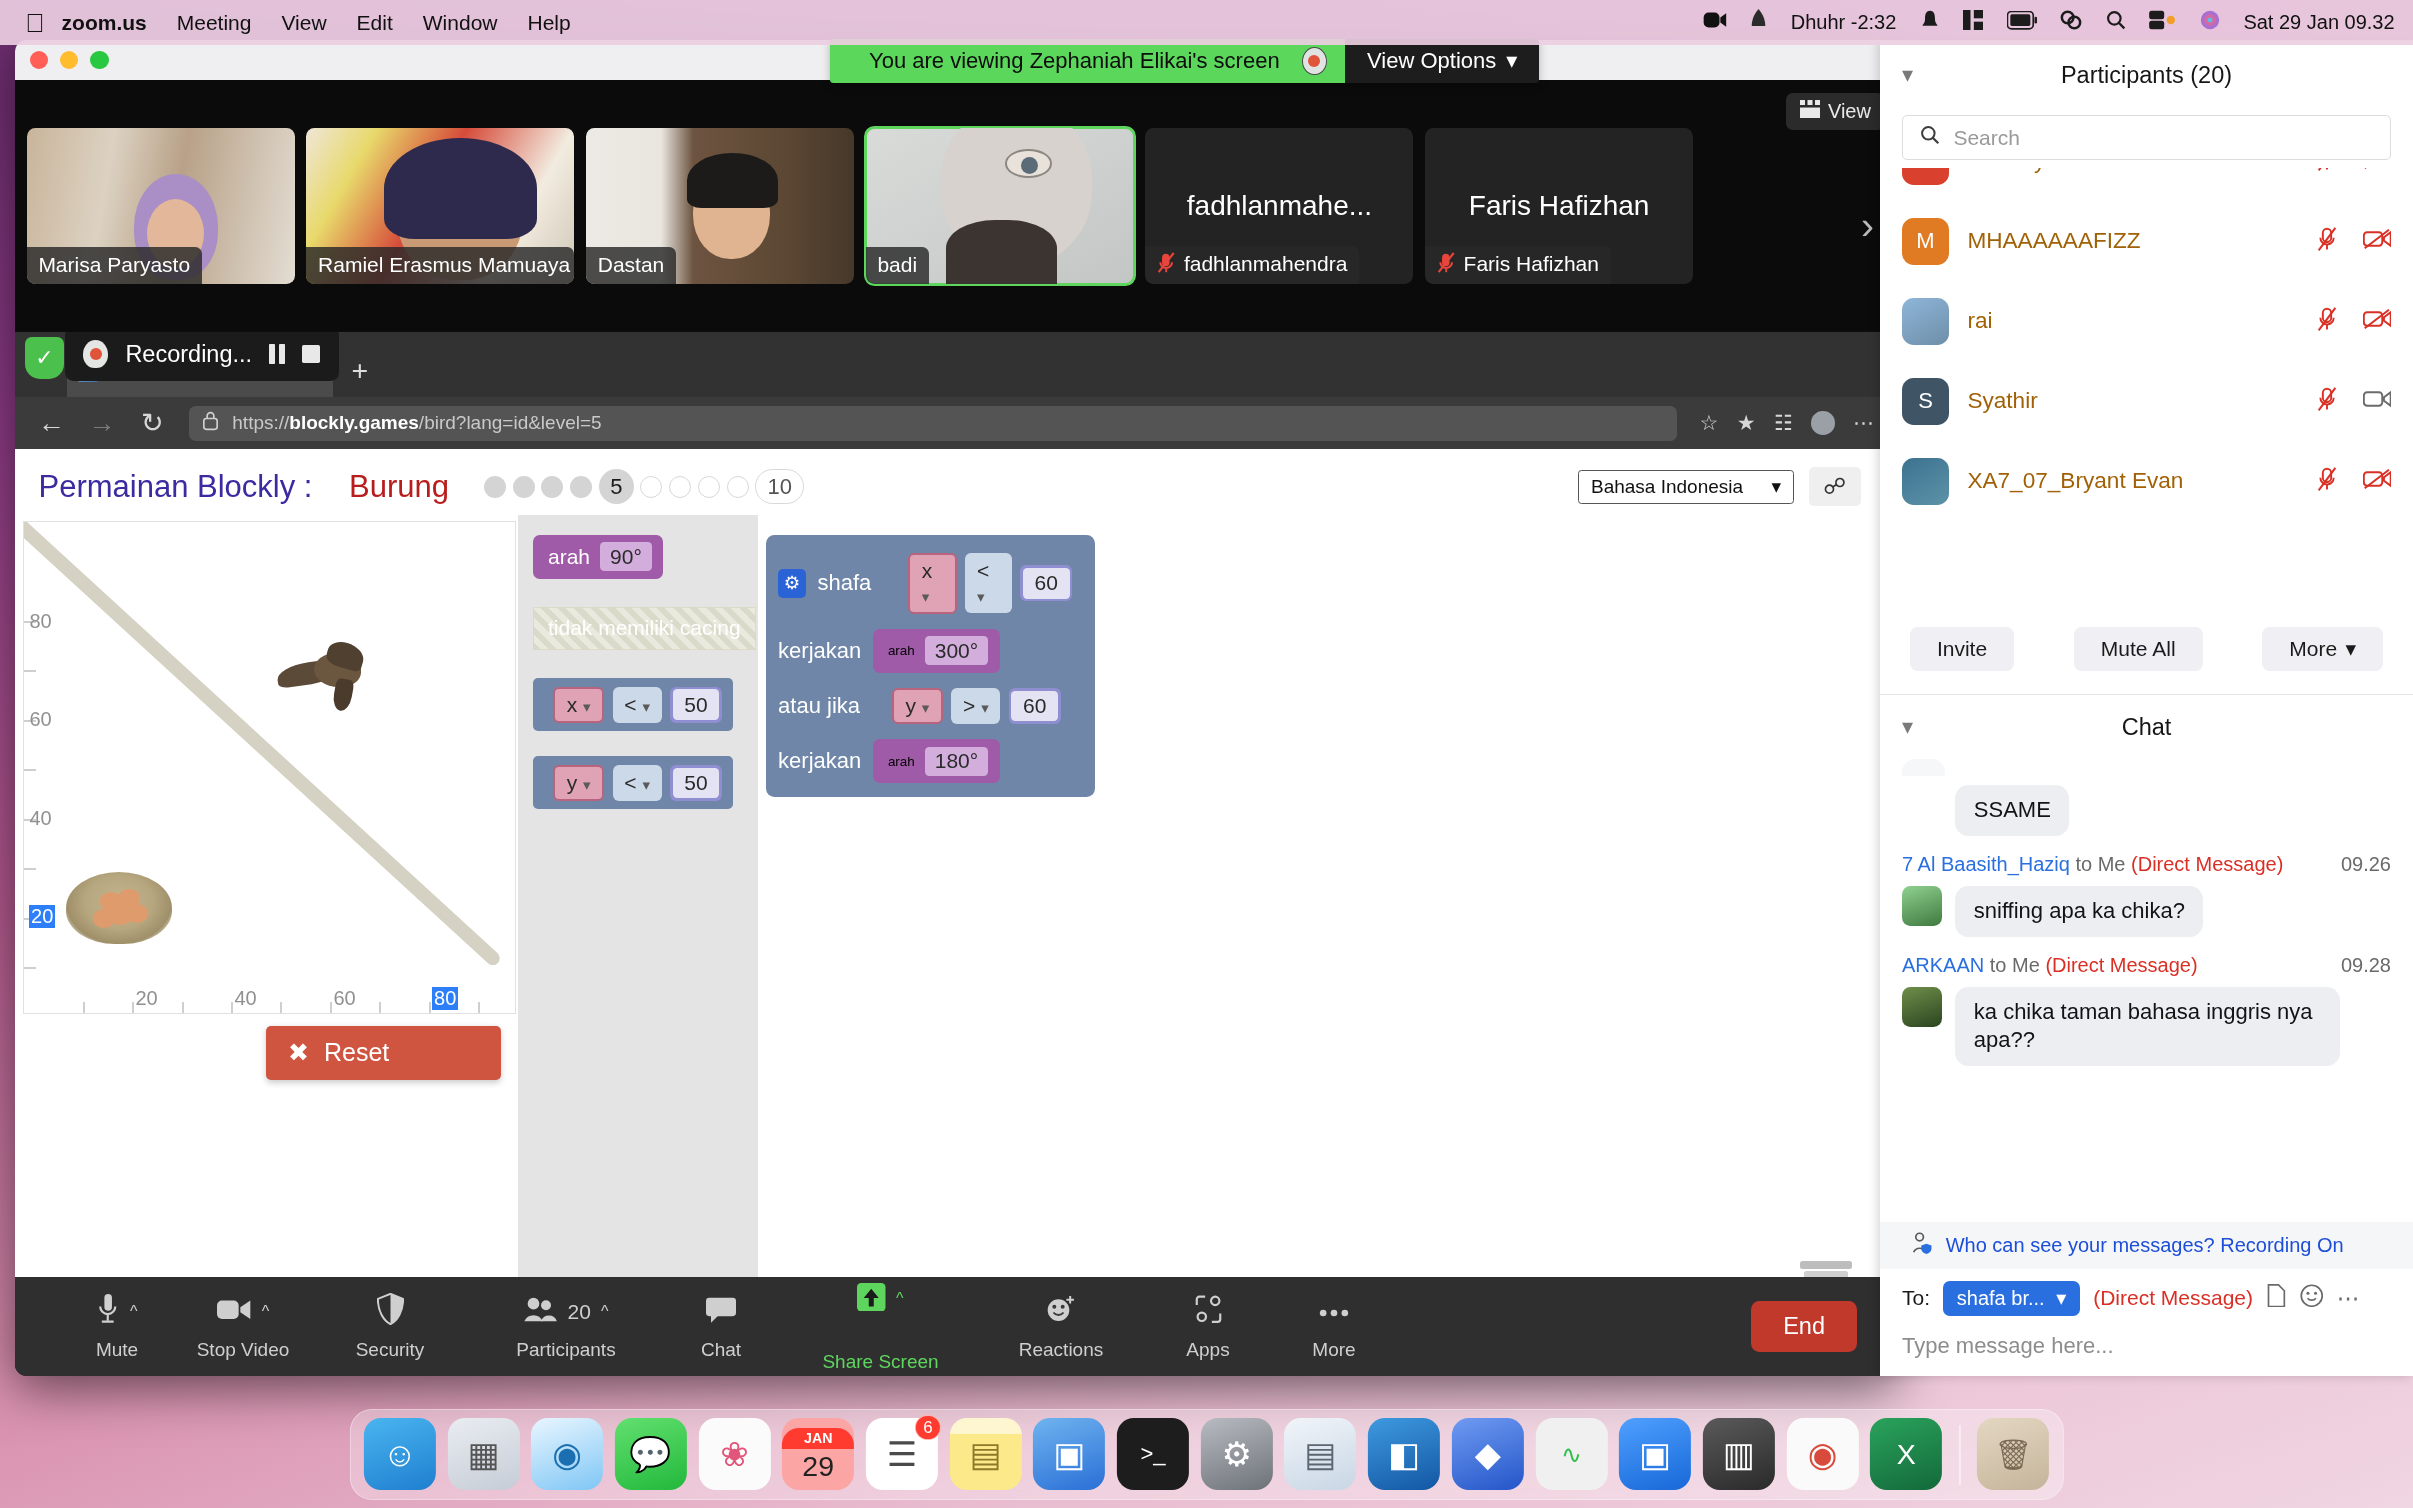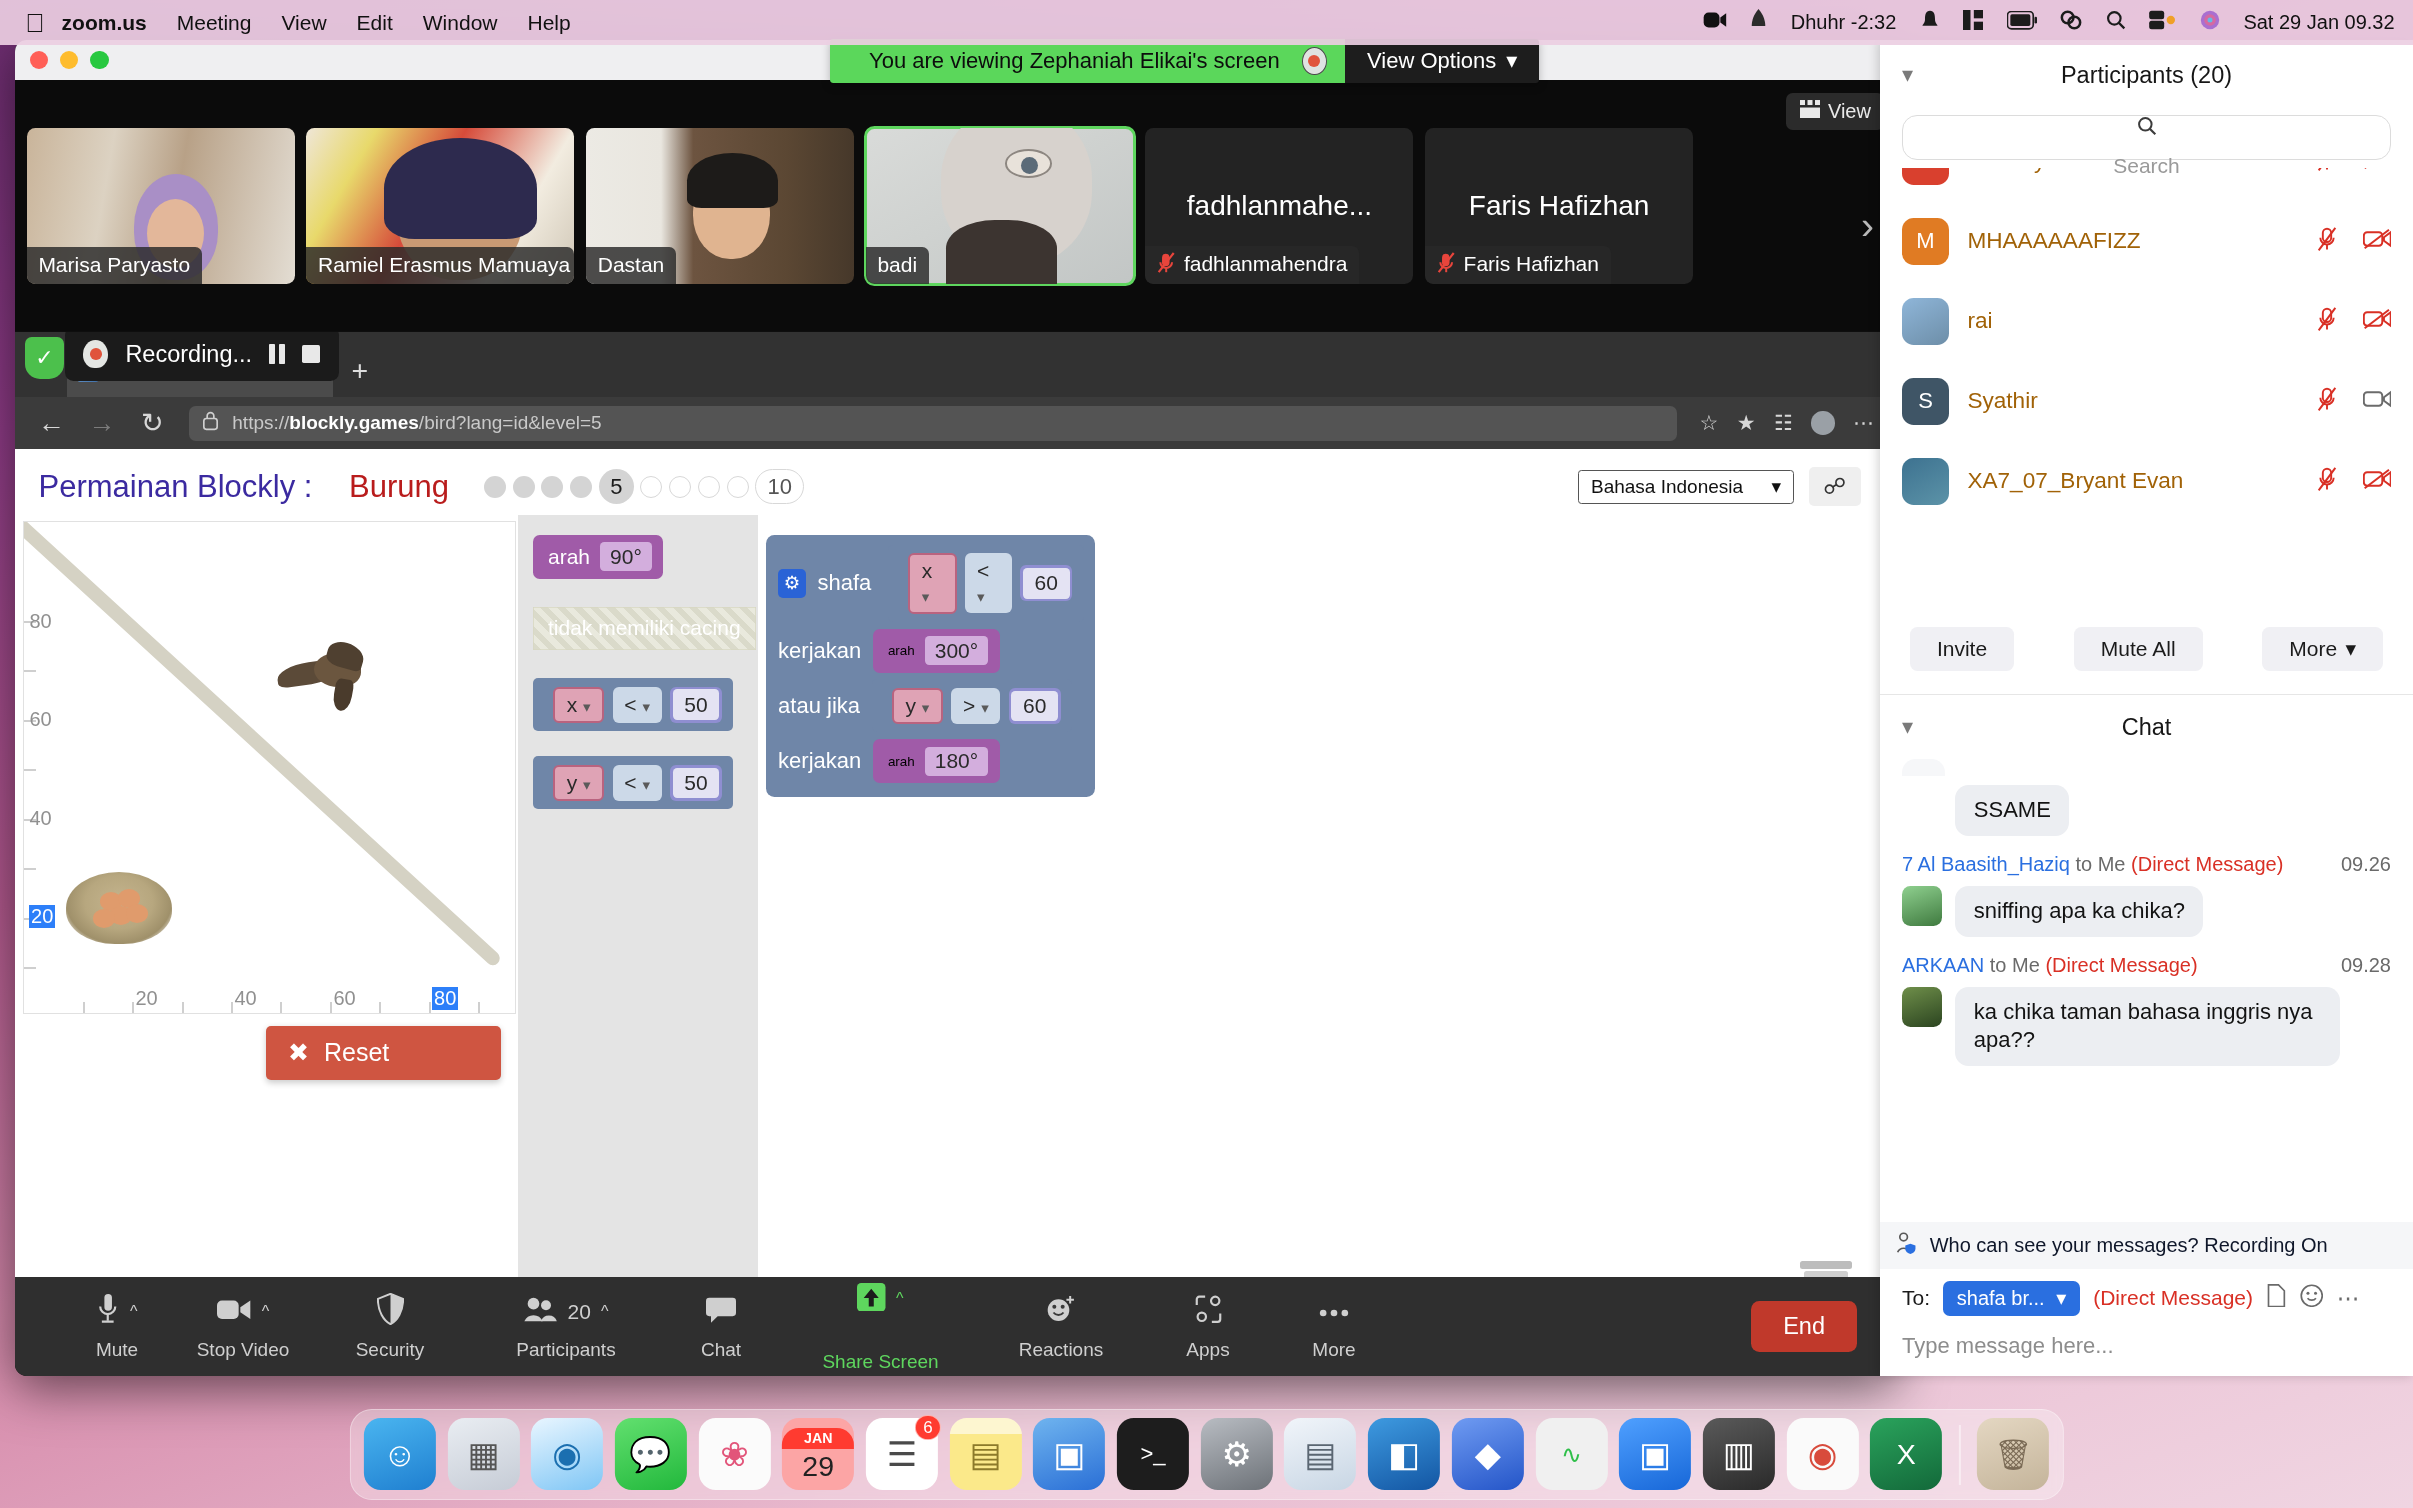--- a/index.html
+++ b/index.html
@@ -289,22 +289,22 @@
   
   #rightpanel {
     position:absolute; top:40px; right:0; width:533px; height:1336px;
     background:#fff; z-index:25; display:flex; flex-direction:column;
     box-shadow: -1.7px 0 10px rgba(0,0,0,.18);
   }
   .panelhdr { height:70px; display:flex; align-items:center; position:relative; }
   .panelhdr .chev { position:absolute; left:22px; color:#7a7a7a; font-size:22px; }
   .panelhdr .ttl { flex:1; text-align:center; font-size:23.5px; color:#161616; }
   #psearch {
-    margin: 5px 22px 8.4px 22px; height:45px; border:0.8px solid #dcdcdc; border-radius:15px;
-    display:flex; align-items:center; gap:13.4px; padding: 0 17px; color:#9a9a9a; font-size:21px;flex-direction:column;
+    margin: 5px 22px 8.4px 22px; height:45px; border:0.8px solid #dcdcdc; border-radius:5px;
+    display:flex; align-items:center; gap:13.4px; padding: 0 17px; color:#9a9a9a; font-size:21px;
   }
   #plist { flex: 0 0 auto; height: 436px; overflow:hidden; position:relative; }
   .prow { height:80px; display:flex; align-items:center; padding: 0 22px; gap: 18.4px; }
   .pav { width:47px;height:47px;border-radius:11.7px; flex:0 0 auto; display:flex;align-items:center;justify-content:center;color:#fff;font-size:22px;}
   .pname { flex:1; font-size:22.6px; color:#a16207; white-space:nowrap; overflow:hidden; text-overflow:ellipsis;}
   .picons { display:flex; gap:25px; align-items:center; }
   .ic-mic-off, .ic-cam-off { color:#d93025; font-size:23.5px; line-height:1;}
   .ic-cam-on { color:#6b6b6b; font-size:23.5px; line-height:1;}
   #pbtns { display:flex; justify-content:space-around; align-items:center; height:91px; border-bottom:0.8px solid #e6e6e6;}
   .pbtn { background:#f0f0f4; color:#1b1b1b; font-size:21px; padding:10px 27px; border-radius:7.5px; display:flex;align-items:center;gap:8.4px;}
@@ -315,21 +315,21 @@
     font-size:22px; display:inline-block; max-width: 385px; line-height:1.28;
   }
   .cmeta { font-size:20px; margin: 15px 0 8.4px 0; line-height:1.3; }
   .cmeta .who { color:#2a6fe0; }
   .cmeta .to { color:#6a6a6a; }
   .cmeta .dm { color:#d93025; }
   .cmeta .time { color:#6a6a6a; float:right; }
   .cmsgrow { display:flex; gap:13.4px; align-items:flex-start; margin-bottom: 3.4px; }
   .cav { width:40px;height:40px;border-radius:8.4px;flex:0 0 auto; }
   #whosee {
-    background:#f5f6f8; color:#0f172a; font-size:20px; padding:10px 16px;
+    background:#f5f6f8; color:#1d4ed8; font-size:20px; padding:10px 32px;
     display:flex; align-items:center; gap:11.7px;
   }
   #chatto { display:flex; align-items:center; gap:13.4px; padding: 11.7px 22px; font-size:21px; color:#1b1b1b;}
   #chatto .pill { background:#2a6fe0; color:#fff; border-radius:6.7px; padding:5.9px 13.4px; display:flex; align-items:center; gap:11.7px; font-size:20px;}
   #chatto .dm { color:#d93025; }
   #chatto .ri { color:#6a6a6a; font-size:22.6px; }
   #chatinput { padding: 5px 22px 17px 22px; color:#8d8d8d; font-size:22px; }
 
   
   #dock {

